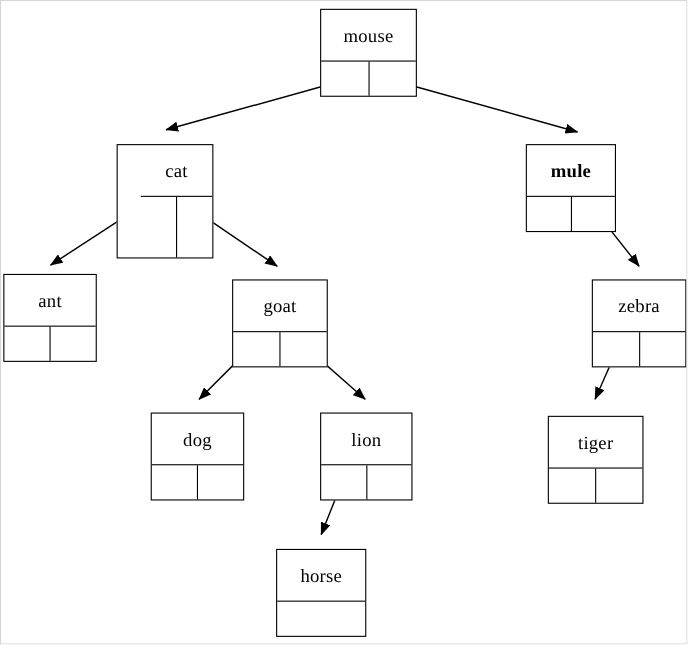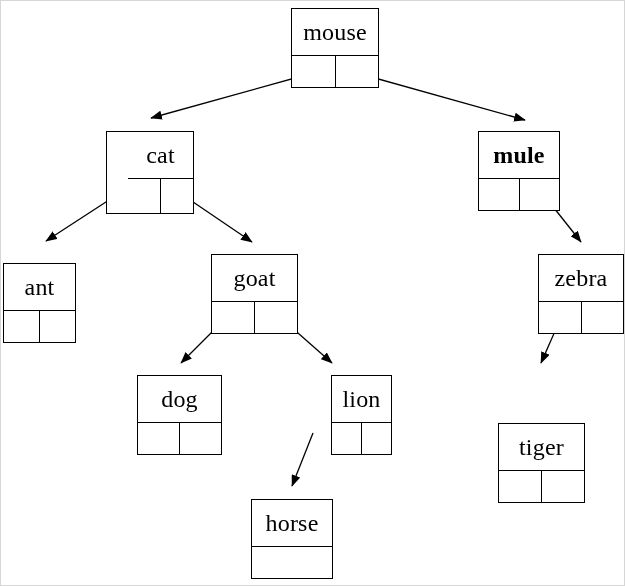--- a/index.html
+++ b/index.html
@@ -32,21 +32,21 @@
     background: #ffffff;
     display: flex;
     flex-direction: column;
   }
   .node-label {
     flex: 0 0 auto;
     height: 46px;
     display: flex;
     align-items: center;
     justify-content: center;
-    font-size: 24px;
+    font-size: 17px;
     color: #000000;
     line-height: 1;
     border-bottom: 1.6px solid #000000;
     letter-spacing: 0.2px;
   }
   .node-ptrs {
     flex: 1 1 auto;
     display: flex;
   }
   .ptr-cell {
@@ -80,35 +80,35 @@
       </g>
   </svg>
   <div id="nodes-layer">
       <div class="node" style="left: 290px; top: 7px; width: 88px; height: 80px;">
         <div class="node-label">mouse</div>
         <div class="node-ptrs">
           <div class="ptr-cell left"></div>
           <div class="ptr-cell right"></div>
         </div>
       </div>
-      <div class="node" style="left: 105px; top: 130px; width: 88px; height: 83px; padding-left: 21px;">
+      <div class="node" style="left: 105px; top: 130px; width: 88px; height: 104px; padding-left: 21px;">
         <div class="node-label">cat</div>
         <div class="node-ptrs">
           <div class="ptr-cell left"></div>
           <div class="ptr-cell right"></div>
         </div>
       </div>
       <div class="node" style="left: 477px; top: 130px; width: 82px; height: 80px; font-weight: bold;">
         <div class="node-label">mule</div>
         <div class="node-ptrs">
           <div class="ptr-cell left"></div>
           <div class="ptr-cell right"></div>
         </div>
       </div>
-      <div class="node" style="left: 2px; top: 262px; width: 73px; height: 80px;">
+      <div class="node" style="left: 2px; top: 248px; width: 85px; height: 80px;">
         <div class="node-label">ant</div>
         <div class="node-ptrs">
           <div class="ptr-cell left"></div>
           <div class="ptr-cell right"></div>
         </div>
       </div>
       <div class="node" style="left: 210px; top: 253px; width: 87px; height: 80px; justify-content: space-between;">
         <div class="node-label">goat</div>
         <div class="node-ptrs">
           <div class="ptr-cell left"></div>
@@ -122,28 +122,28 @@
           <div class="ptr-cell right"></div>
         </div>
       </div>
       <div class="node" style="left: 136px; top: 374px; width: 85px; height: 80px; justify-content: flex-end;">
         <div class="node-label">dog</div>
         <div class="node-ptrs">
           <div class="ptr-cell left"></div>
           <div class="ptr-cell right"></div>
         </div>
       </div>
-      <div class="node" style="left: 290px; top: 374px; width: 61px; height: 80px; margin-left: 40px;">
+      <div class="node" style="left: 290px; top: 374px; width: 84px; height: 80px;">
         <div class="node-label">lion</div>
         <div class="node-ptrs">
           <div class="ptr-cell left"></div>
           <div class="ptr-cell right"></div>
         </div>
       </div>
-      <div class="node" style="left: 497px; top: 377px; width: 87px; height: 80px; margin-top: 45px;">
+      <div class="node" style="left: 497px; top: 377px; width: 87px; height: 80px;">
         <div class="node-label">tiger</div>
         <div class="node-ptrs">
           <div class="ptr-cell left"></div>
           <div class="ptr-cell right"></div>
         </div>
       </div>
       <div class="node" style="left: 250px; top: 498px; width: 82px; height: 80px; gap: 41px;">
         <div class="node-label">horse</div>
         <div class="node-ptrs">
           <div class="ptr-cell left"></div>

